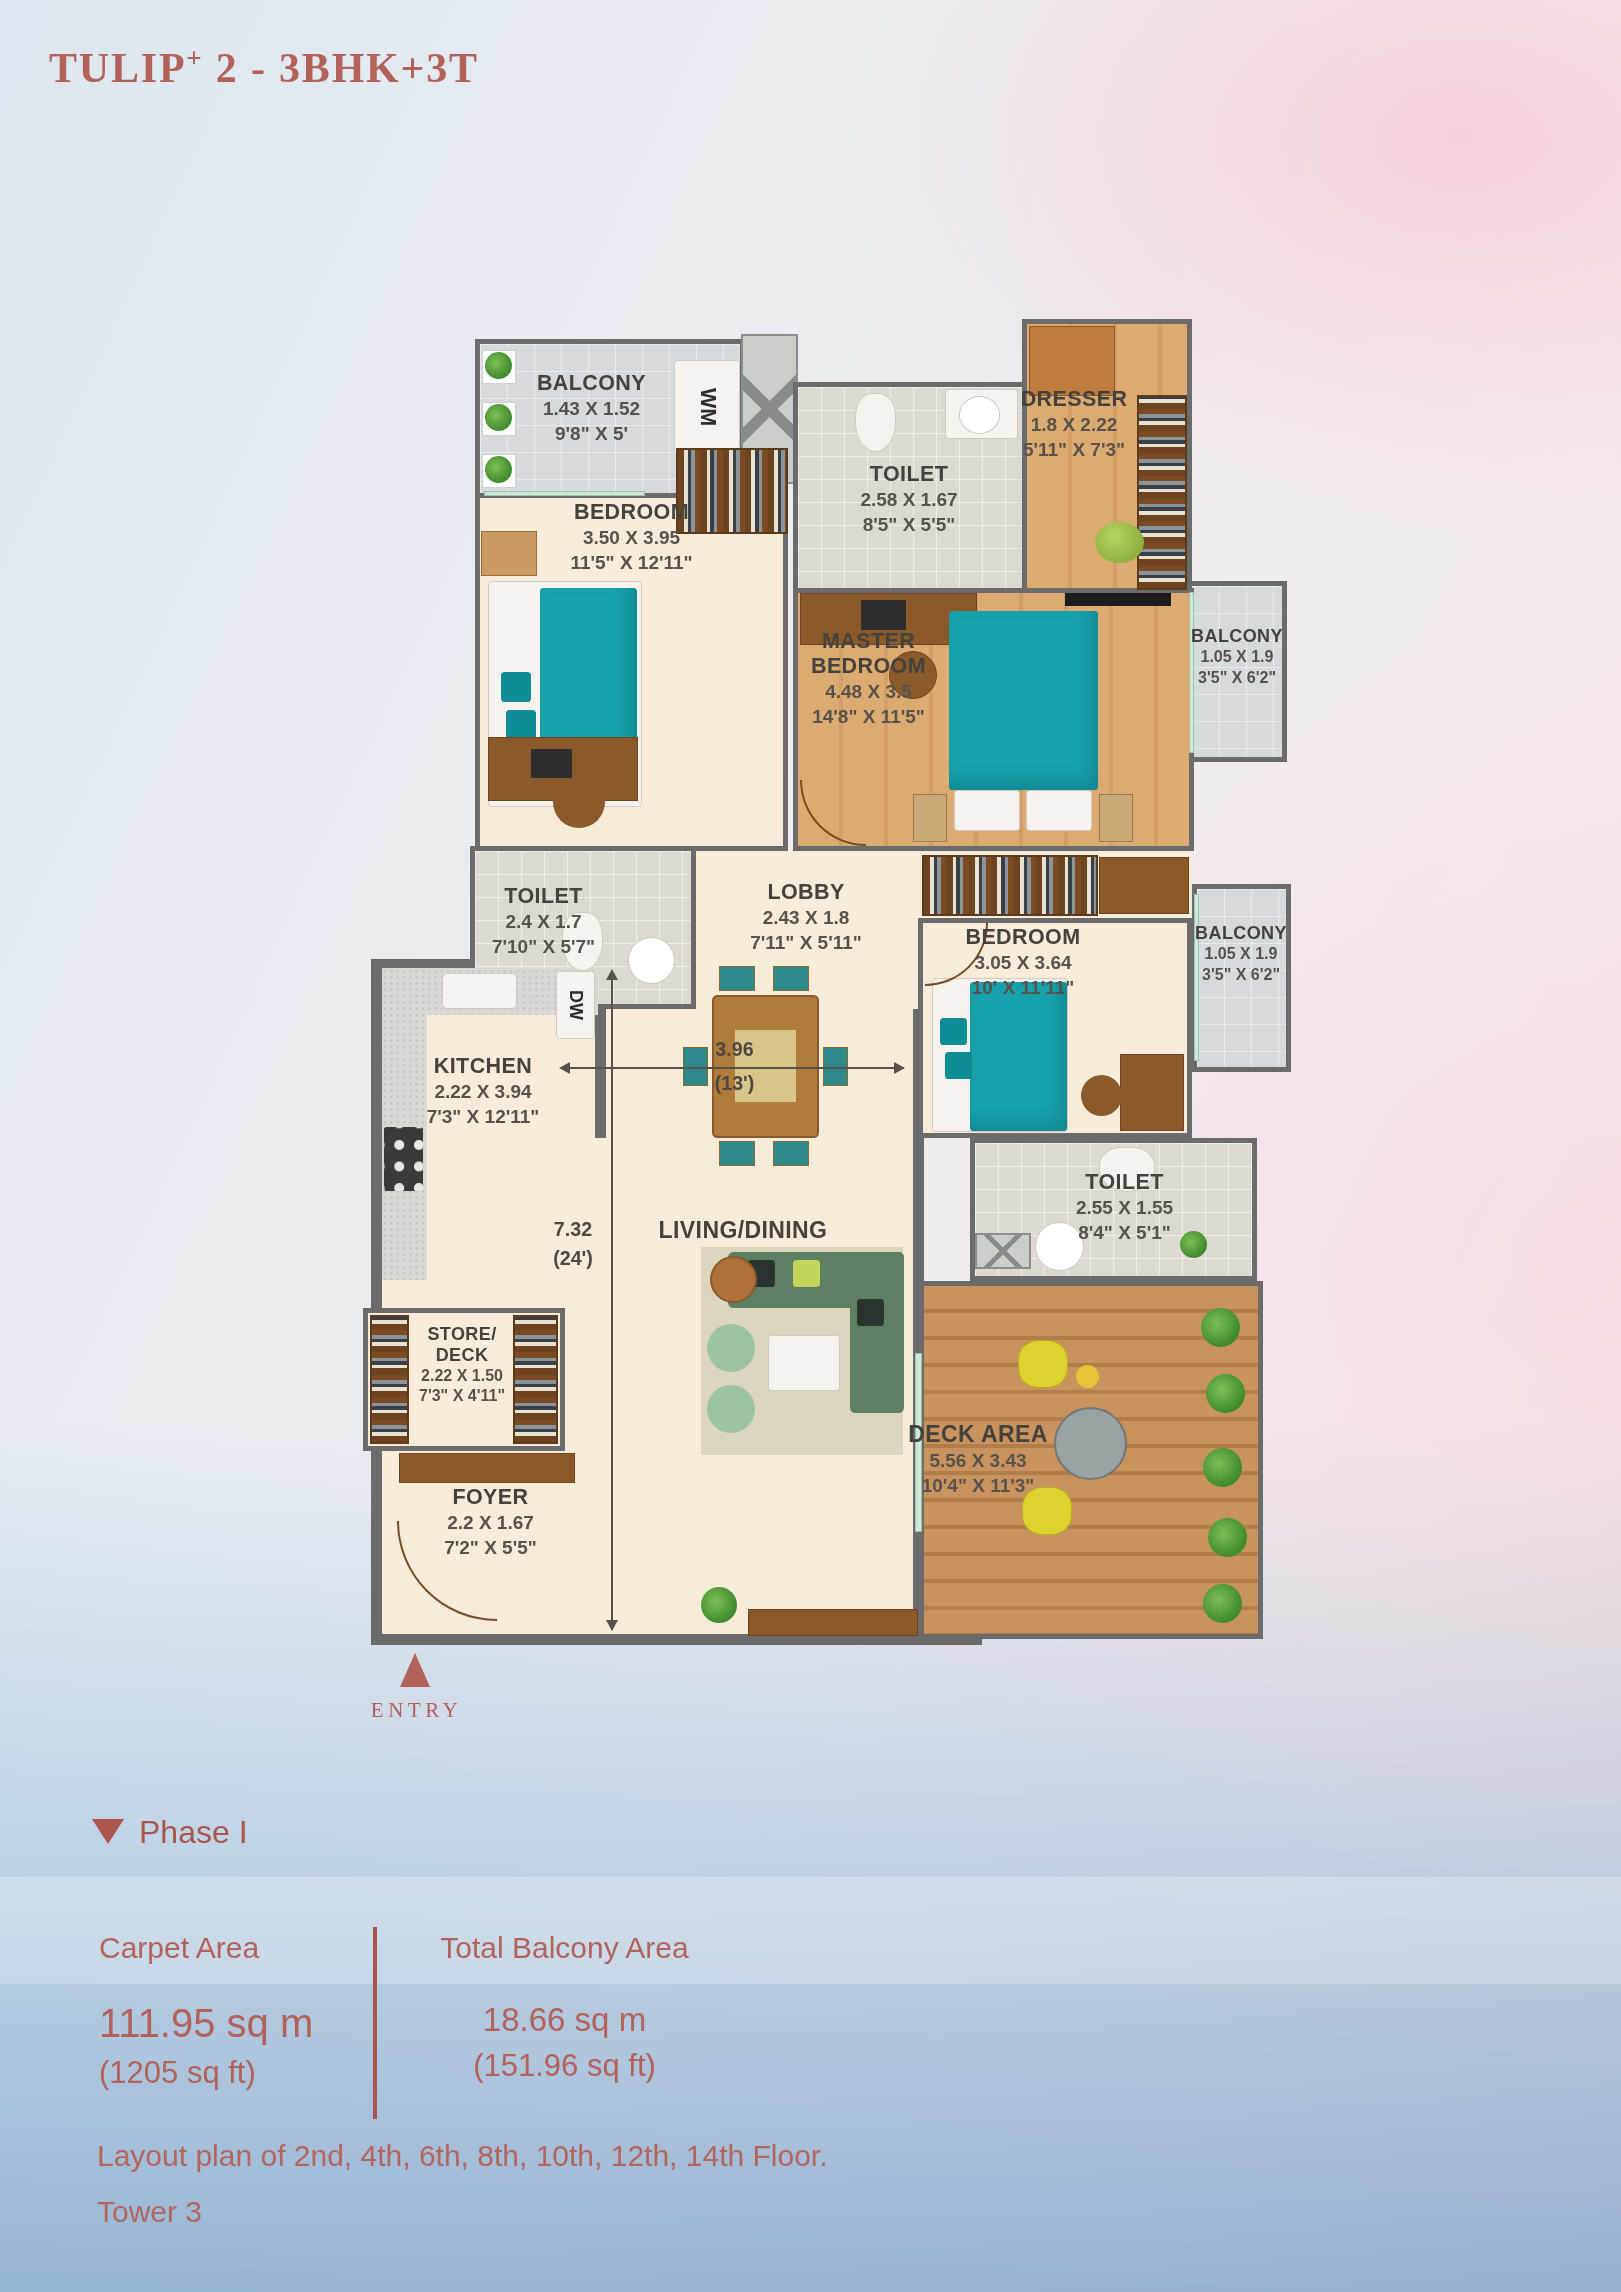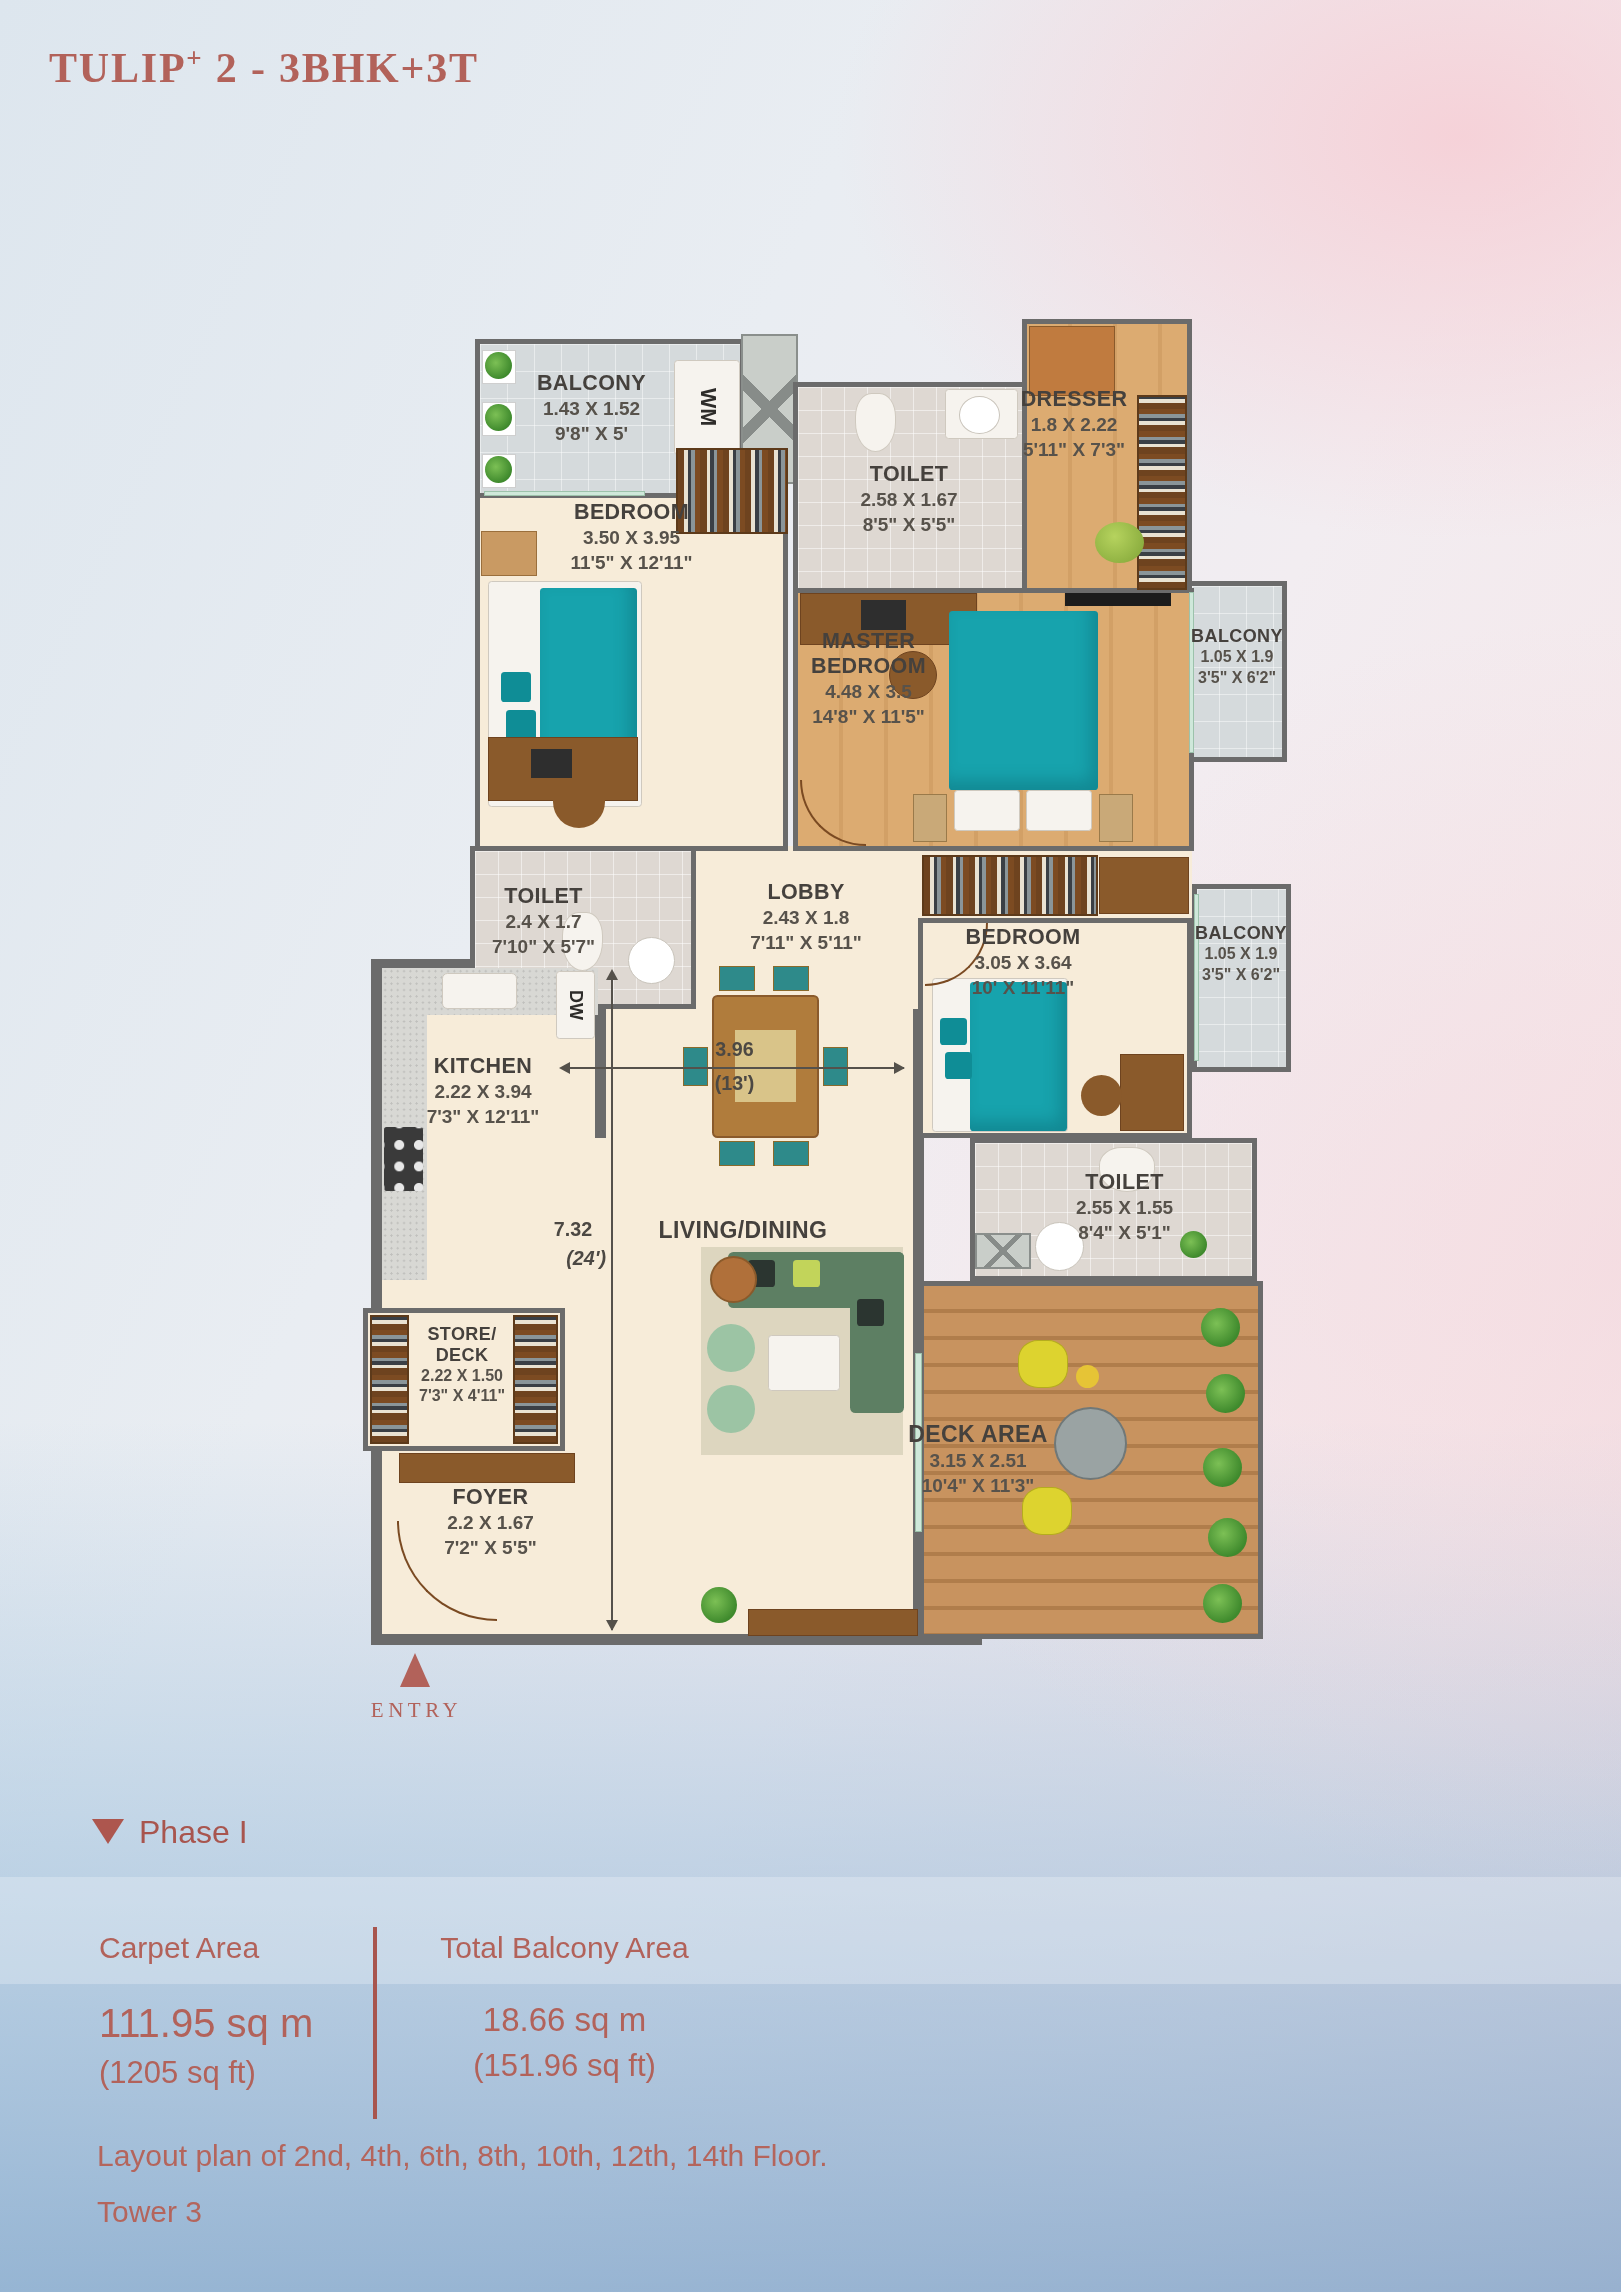--- a/index.html
+++ b/index.html
@@ -255,35 +255,35 @@
     <div class="furn" style="left:749px;top:1069px;width:23px;height:23px;border-radius:50%;background:#e6c436;"></div>
     <div class="furn" style="left:691px;top:1044px;width:50px;height:48px;border-radius:40%;background:#ddd32f;border:1.8px solid #b5ac1e;box-sizing:border-box;"></div>
     <div class="furn" style="left:695px;top:1191px;width:50px;height:48px;border-radius:40%;background:#ddd32f;border:1.8px solid #b5ac1e;box-sizing:border-box;"></div>
     <div class="plant" style="left:874px;top:1012px;width:39px;height:39px;"></div>
     <div class="plant" style="left:879px;top:1078px;width:39px;height:39px;"></div>
     <div class="plant" style="left:876px;top:1152px;width:39px;height:39px;"></div>
     <div class="plant" style="left:881px;top:1222px;width:39px;height:39px;"></div>
     <div class="plant" style="left:876px;top:1288px;width:39px;height:39px;"></div>
     <div class="lblk" style="left:557px;top:1125px;width:188px;">
       <div class="rname" style="font-size:23px;">DECK AREA</div>
-      <div class="rdim">3.15 X 2.51</div>
+      <div class="rdim">5.56 X 3.43</div>
       <div class="rdim">10'4" X 11'3"</div>
     </div>
 
     <div class="dimline" style="left:237px;top:771px;width:340px;height:1.8px;"></div>
     <div class="tri" style="left:232px;top:766px;border-top:6.3px solid transparent;border-bottom:6.3px solid transparent;border-right:11.6px solid #55514b;z-index:45;"></div>
     <div class="tri" style="left:567px;top:766px;border-top:6.3px solid transparent;border-bottom:6.3px solid transparent;border-left:11.6px solid #55514b;z-index:45;"></div>
     <div class="dimtxt" style="left:354px;top:742px;width:107px;">3.96</div>
     <div class="dimtxt" style="left:354px;top:776px;width:107px;">(13')</div>
 
     <div class="dimline" style="left:284px;top:682px;width:1.8px;height:652px;"></div>
     <div class="tri" style="left:279px;top:673px;border-left:6.3px solid transparent;border-right:6.3px solid transparent;border-bottom:11.6px solid #55514b;z-index:45;"></div>
     <div class="tri" style="left:279px;top:1324px;border-left:6.3px solid transparent;border-right:6.3px solid transparent;border-top:11.6px solid #55514b;z-index:45;"></div>
     <div class="dimtxt" style="left:213px;top:922px;width:66px;text-align:center;">7.32</div>
-    <div class="dimtxt" style="left:213px;top:951px;width:66px;text-align:right;font-style:italic;">(24')</div>
+    <div class="dimtxt" style="left:213px;top:951px;width:66px;">(24')</div>
   </div>
 
   <div class="tri" style="left:400px;top:1653px;border-left:15px solid transparent;border-right:15px solid transparent;border-bottom:34px solid #b2625a;"></div>
   <div class="abs serif accent" style="left:336px;top:1698px;width:161px;text-align:center;font-size:21px;letter-spacing:4.5px;">ENTRY</div>
 
   <div class="abs" style="left:0;top:1877px;width:1622px;height:107px;background:rgba(255,255,255,.25);"></div>
 
   <div class="abs" style="left:92px;top:1814px;">
     <span class="tri" style="left:0;top:5.4px;border-left:16px solid transparent;border-right:16px solid transparent;border-top:25px solid #ad564e;position:absolute;"></span>
     <span class="abs" style="left:47px;top:0;font-size:32px;color:#a8554e;white-space:nowrap;">Phase I</span>

